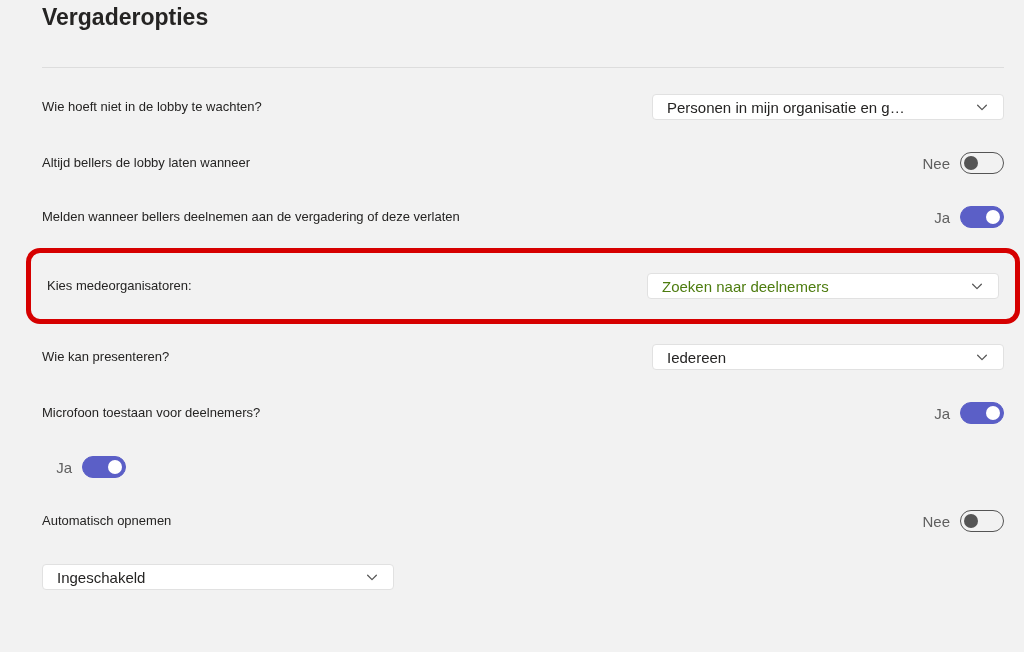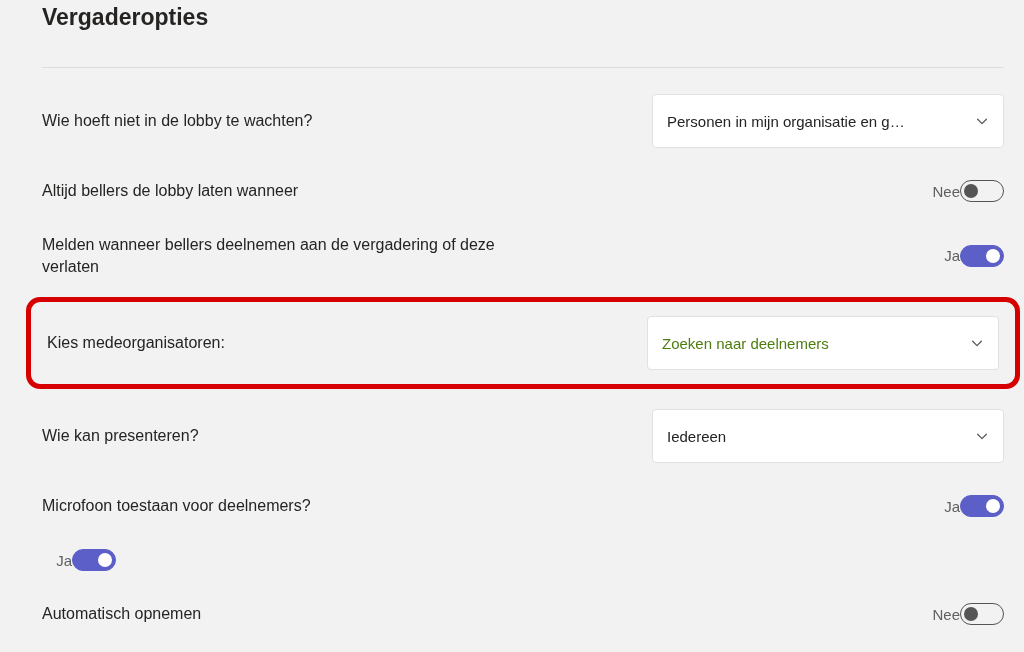--- a/index.html
+++ b/index.html
@@ -31,37 +31,37 @@
       margin-bottom: 10px;
     }
     .option-row {
       display: flex;
       align-items: center;
       justify-content: space-between;
       padding: 16px 0;
       min-height: 54px;
     }
     .option-label {
-      font-size: 16px;
+      font-size: 13px;
       color: #252423;
       flex: 1;
       padding-right: 20px;
       max-width: 520px;
       line-height: 1.35;
     }
     .option-control {
       display: flex;
       align-items: center;
       gap: 12px;
     }
     .dropdown {
       background: #ffffff;
       border: 1px solid #e1e1e1;
       border-radius: 4px;
-      height: 54px;
+      height: 26px;
       min-width: 352px;
       display: flex;
       align-items: center;
       justify-content: space-between;
       padding: 0 14px;
       cursor: pointer;
       font-size: 15px;
     }
     .dropdown-text {
       color: #252423;
@@ -73,21 +73,21 @@
     .dropdown .placeholder {
       color: #4d7c0f;
     }
     .chevron {
       display: inline-flex;
       align-items: center;
     }
     .toggle-group {
       display: flex;
       align-items: center;
-      gap: 0;
+      gap: 10px;
     }
     .toggle-label {
       font-size: 15px;
       color: #5f5f5f;
       min-width: 30px;
       text-align: right;
     }
     .toggle {
       width: 44px;
       height: 22px;

